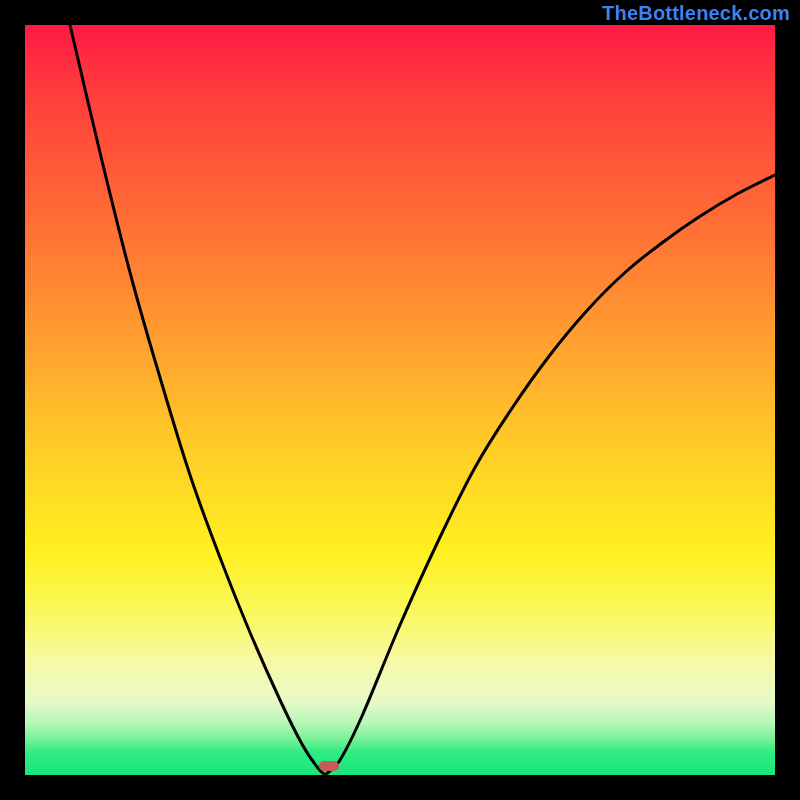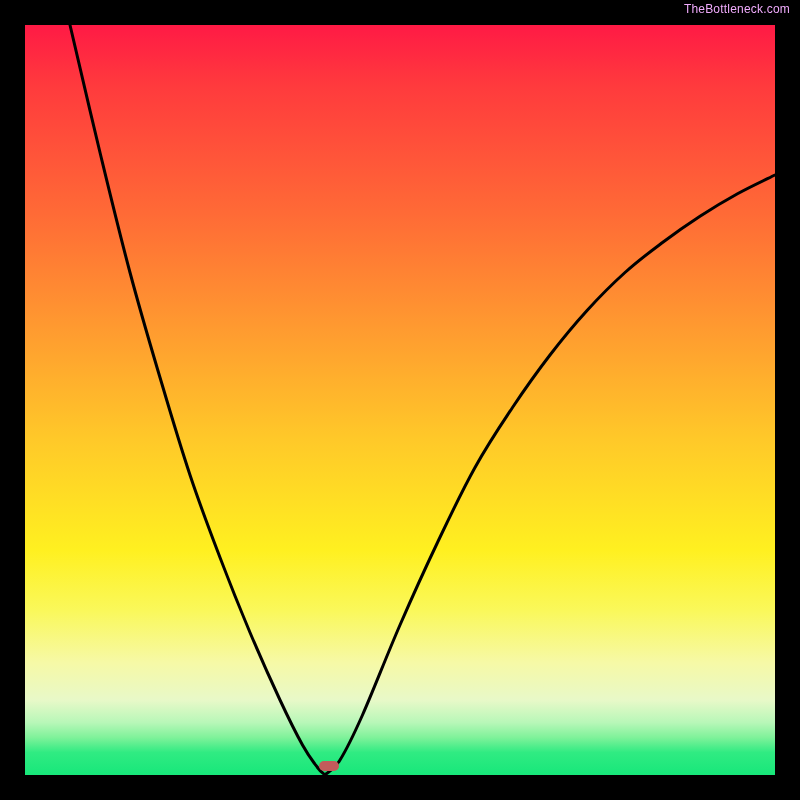--- a/index.html
+++ b/index.html
@@ -56,23 +56,23 @@
     width: 20px;
     height: 10px;
     border-radius: 5px;
     background: #c35b5b;
     transform: translate(-50%, -50%);
   }
   .watermark {
     position: absolute;
     top: 2px;
     right: 10px;
-    color: #f0abfc;
-    font-size: 12px;
-    font-weight: 400;
+    color: #3b82f6;
+    font-size: 20px;
+    font-weight: 700;
     letter-spacing: 0.2px;
     user-select: none;
   }
 </style>
 </head>
 <body>
 
 <div class="frame">
   <div class="plot">
     <svg class="curve" viewBox="0 0 750 750" preserveAspectRatio="none">

